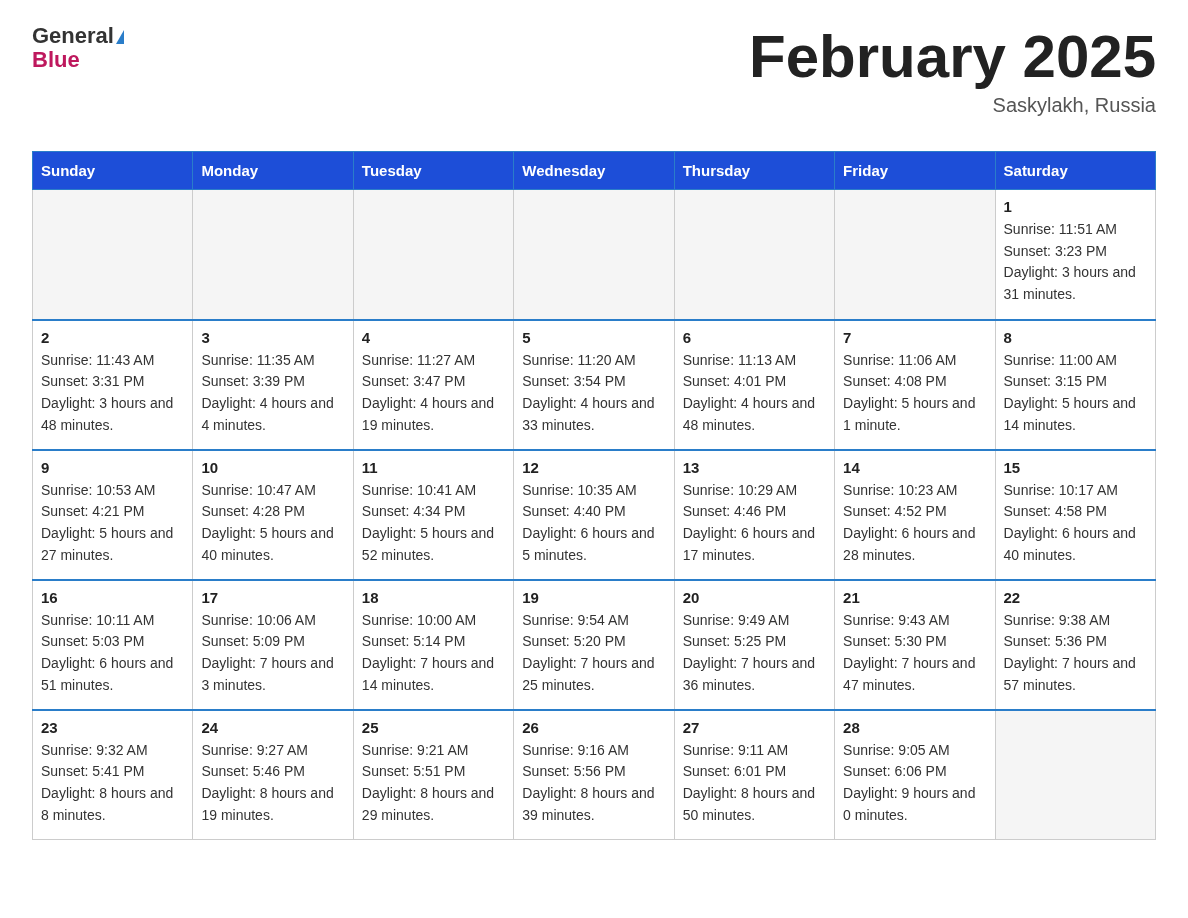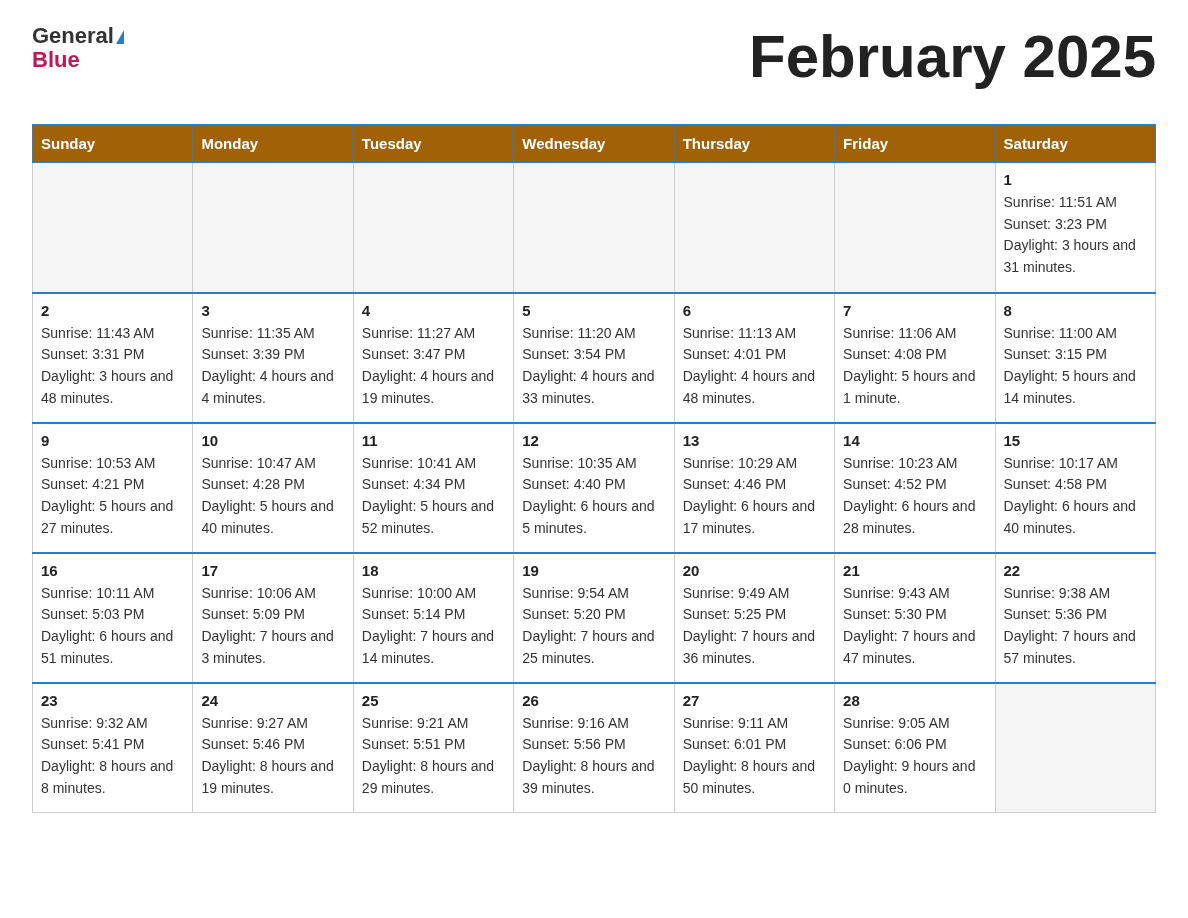--- a/index.html
+++ b/index.html
@@ -47,21 +47,21 @@
       font-size: 20px;
       color: #555;
       margin-top: 4px;
     }
     .calendar {
       width: 100%;
       border-collapse: collapse;
       table-layout: fixed;
     }
     .calendar th {
-      background: #a16207;
+      background: #1d4ed8;
       color: #fff;
       font-size: 15px;
       font-weight: 600;
       padding: 10px 8px;
       border: 1px solid #2a7dc9;
       text-align: left;
     }
     .calendar td {
       border: 1px solid #ccc;
       vertical-align: top;
@@ -94,20 +94,21 @@
 
 <div class="header">
   <div class="logo">
     <div>
       <span class="logo-general">General</span><span class="logo-triangle"></span>
     </div>
     <div class="logo-blue">Blue</div>
   </div>
   <div class="title-block">
     <h1>February 2025</h1>
+    <div class="subtitle">Saskylakh, Russia</div>
   </div>
 </div>
 
 <table class="calendar">
   <thead>
     <tr>
       <th>Sunday</th>
       <th>Monday</th>
       <th>Tuesday</th>
       <th>Wednesday</th>

